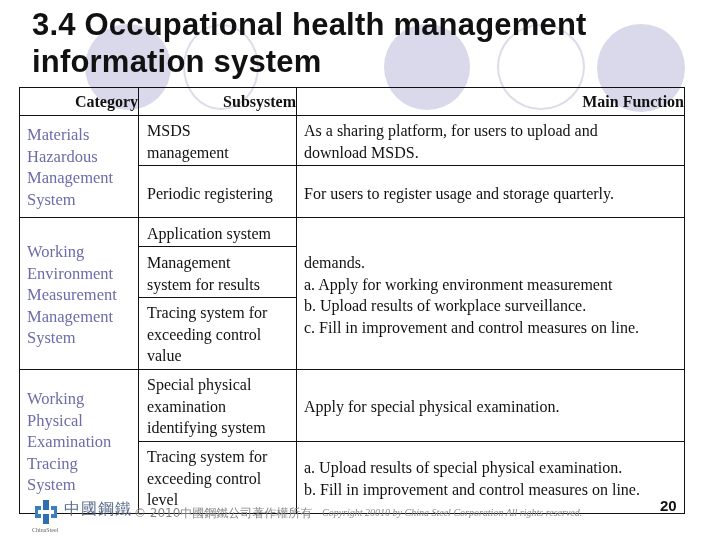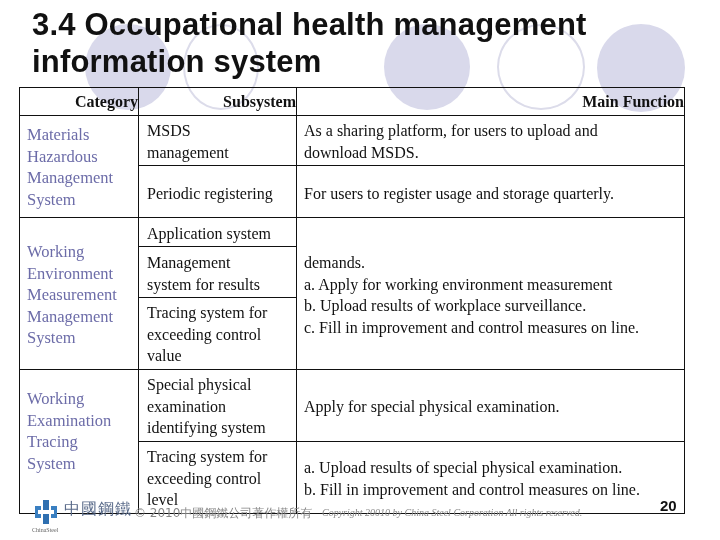--- a/index.html
+++ b/index.html
@@ -103,20 +103,21 @@
   </div>
   <div class="cell" style="left:284px;top:164px;width:380px;">
     <div>demands.</div>
     <div>a. Apply for working environment measurement</div>
     <div>b. Upload results of workplace surveillance.</div>
     <div>c. Fill in improvement and control measures on line.</div>
   </div>
 
   <div class="cell cat" style="left:7px;top:300px;width:110px;">
     <div>Working</div>
+    <div>Physical</div>
     <div>Examination</div>
     <div>Tracing</div>
     <div>System</div>
   </div>
   <div class="cell" style="left:127px;top:286px;width:150px;">
     <div>Special physical</div>
     <div>examination</div>
     <div>identifying system</div>
   </div>
   <div class="cell" style="left:284px;top:308px;width:380px;white-space:nowrap;">Apply for special physical examination.</div>

